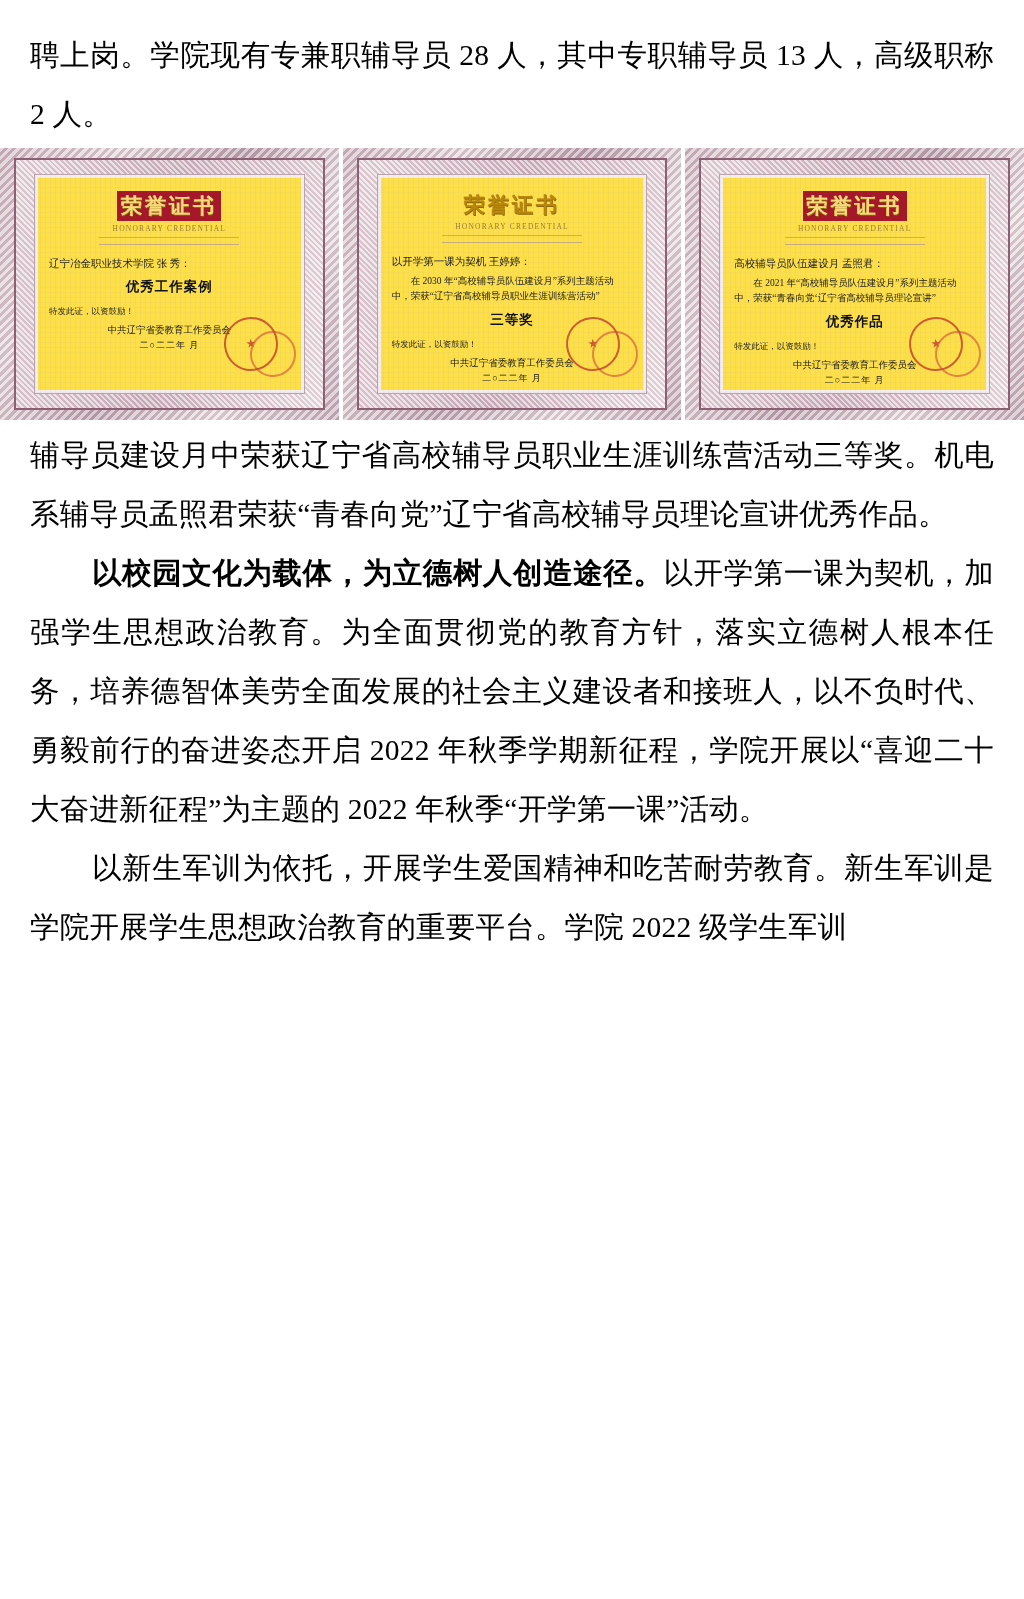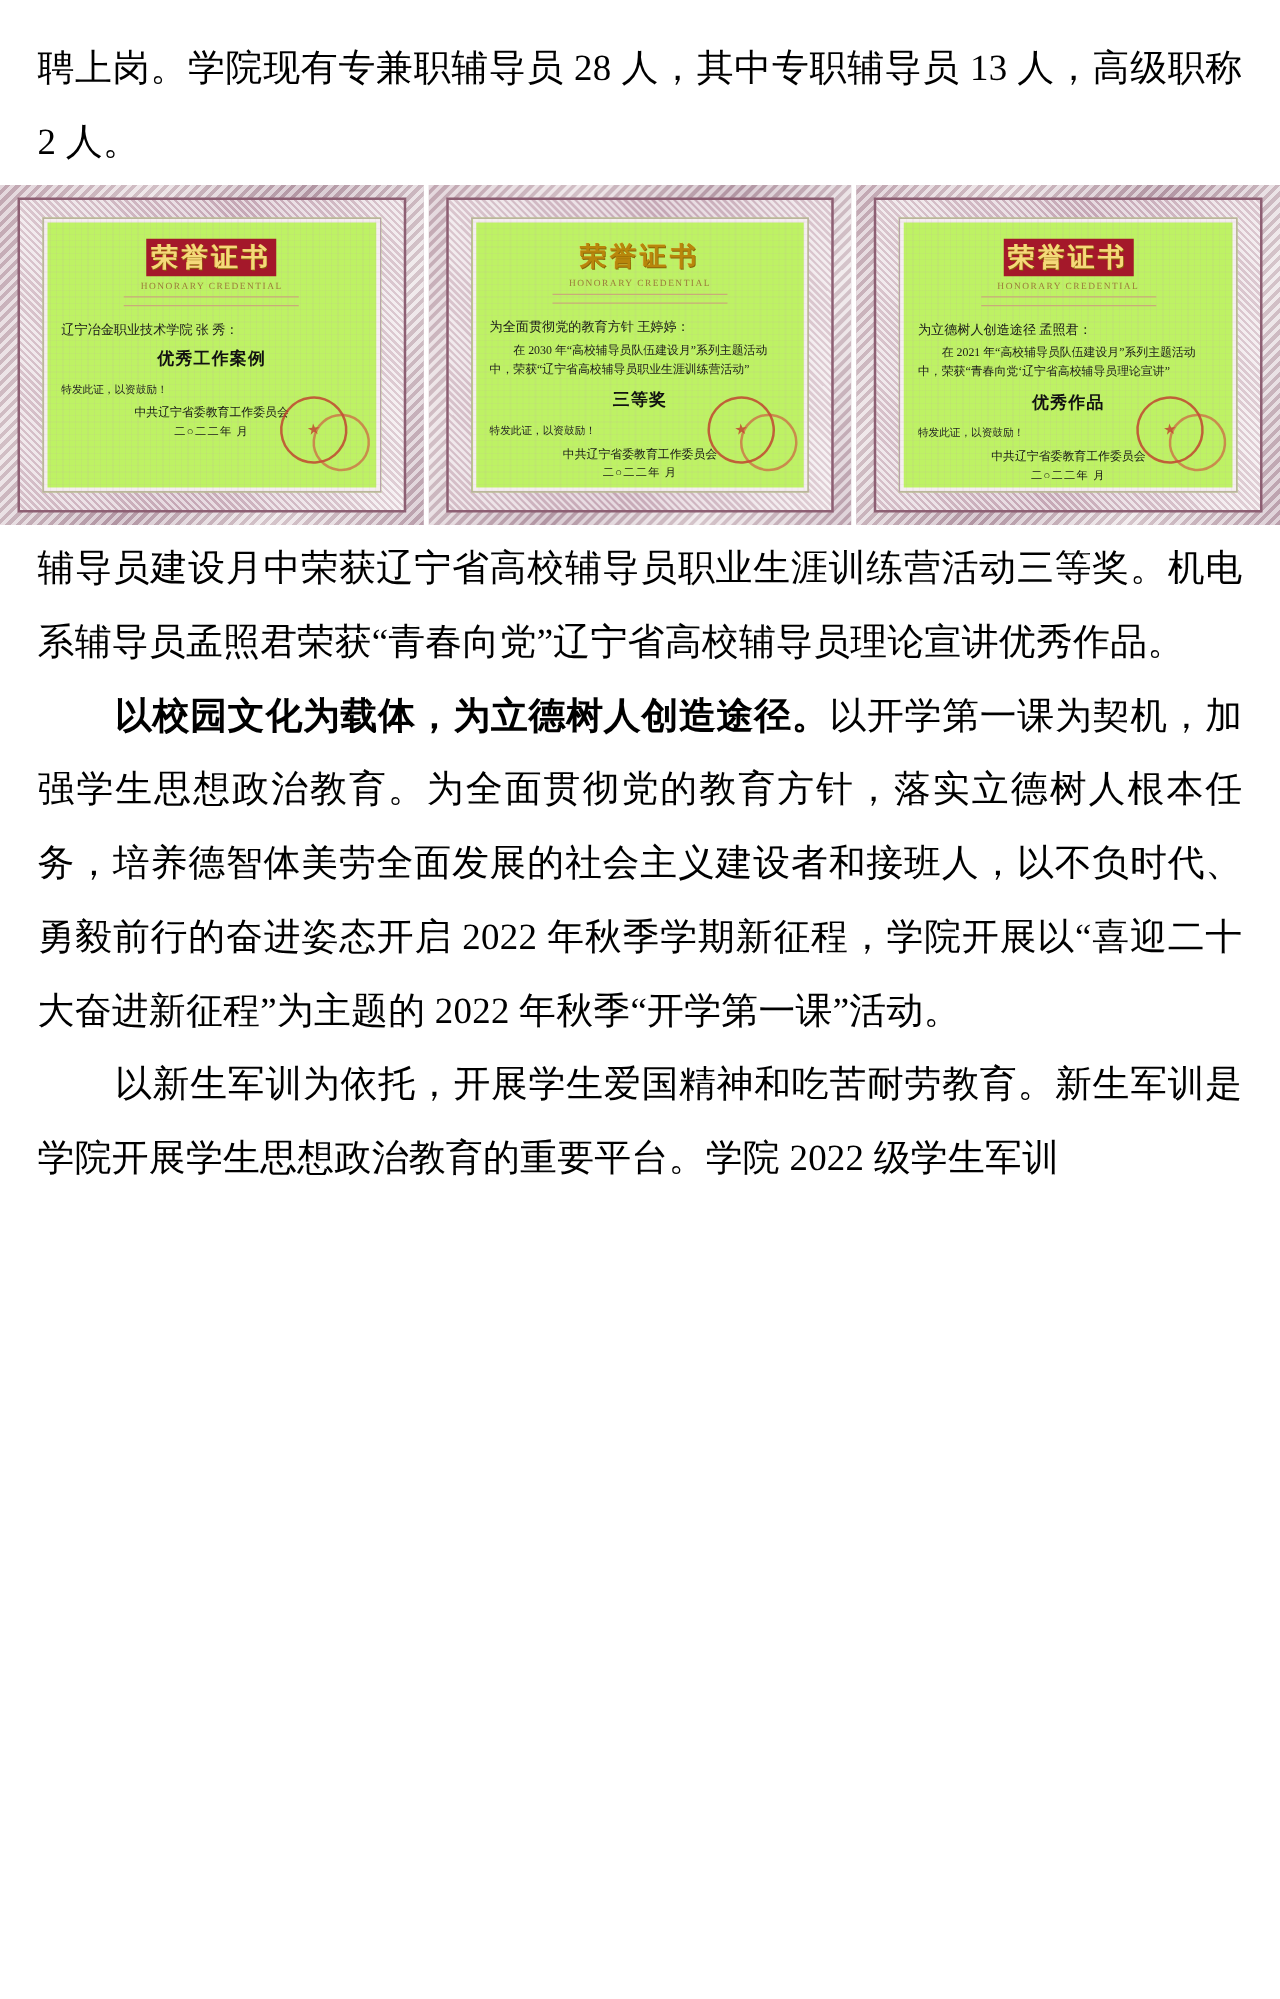--- a/index.html
+++ b/index.html
@@ -66,21 +66,21 @@
     position: absolute;
     left: 14px; right: 14px; top: 10px; bottom: 10px;
     border: 2px solid #8d5f73;
     background:
       repeating-linear-gradient(45deg, rgba(255,255,255,0.5) 0 2px, rgba(160,110,130,0.18) 2px 4px),
       linear-gradient(100deg, #e7dadf, #cdb3c0, #efe6e9);
   }
   .cert-inner {
     position: absolute;
     left: 34px; right: 34px; top: 26px; bottom: 26px;
-    background: #bef264;
+    background: #fde047;
     border: 1px solid #b9a3ad;
     box-shadow: inset 0 0 0 3px #f5eef0;
     overflow: hidden;
   }
   .cert-inner::before {
     content: "";
     position: absolute;
     inset: 0;
     background:
       repeating-linear-gradient(90deg, rgba(190,160,175,0.10) 0 1px, transparent 1px 5px),
@@ -242,41 +242,41 @@
       </div>
     </div>
 
     <div class="cert">
       <div class="cert-frame"></div>
       <div class="cert-frame2"></div>
       <div class="cert-inner">
         <div class="cert-title"><span class="hl">荣誉证书</span></div>
         <div class="cert-sub">HONORARY CREDENTIAL</div>
         <div class="cert-divider"></div>
-        <div class="cert-name">为全面贯彻党的教育方针 王婷婷：</div>
+        <div class="cert-name">以开学第一课为契机 王婷婷：</div>
         <div class="cert-body">在 2030 年“高校辅导员队伍建设月”系列主题活动中，荣获“辽宁省高校辅导员职业生涯训练营活动”</div>
         <div class="cert-award">三等奖</div>
         <div class="cert-note">特发此证，以资鼓励！</div>
         <div class="cert-issuer">中共辽宁省委教育工作委员会</div>
         <div class="cert-date">二○二二年 月</div>
         <div class="cert-seal">
             <span class="cert-seal-star">★</span>
           </div>
         <div class="cert-seal2"></div>
       </div>
     </div>
 
     <div class="cert">
       <div class="cert-frame"></div>
       <div class="cert-frame2"></div>
       <div class="cert-inner">
         <div class="cert-title"><span class="cert-title-red">荣誉证书</span></div>
         <div class="cert-sub">HONORARY CREDENTIAL</div>
         <div class="cert-divider"></div>
-        <div class="cert-name">为立德树人创造途径 孟照君：</div>
+        <div class="cert-name">高校辅导员队伍建设月 孟照君：</div>
         <div class="cert-body">在 2021 年“高校辅导员队伍建设月”系列主题活动中，荣获“青春向党‘辽宁省高校辅导员理论宣讲”</div>
         <div class="cert-award">优秀作品</div>
         <div class="cert-note">特发此证，以资鼓励！</div>
         <div class="cert-issuer">中共辽宁省委教育工作委员会</div>
         <div class="cert-date">二○二二年 月</div>
         <div class="cert-seal">
             <span class="cert-seal-star">★</span>
           </div>
         <div class="cert-seal2"></div>
       </div>

